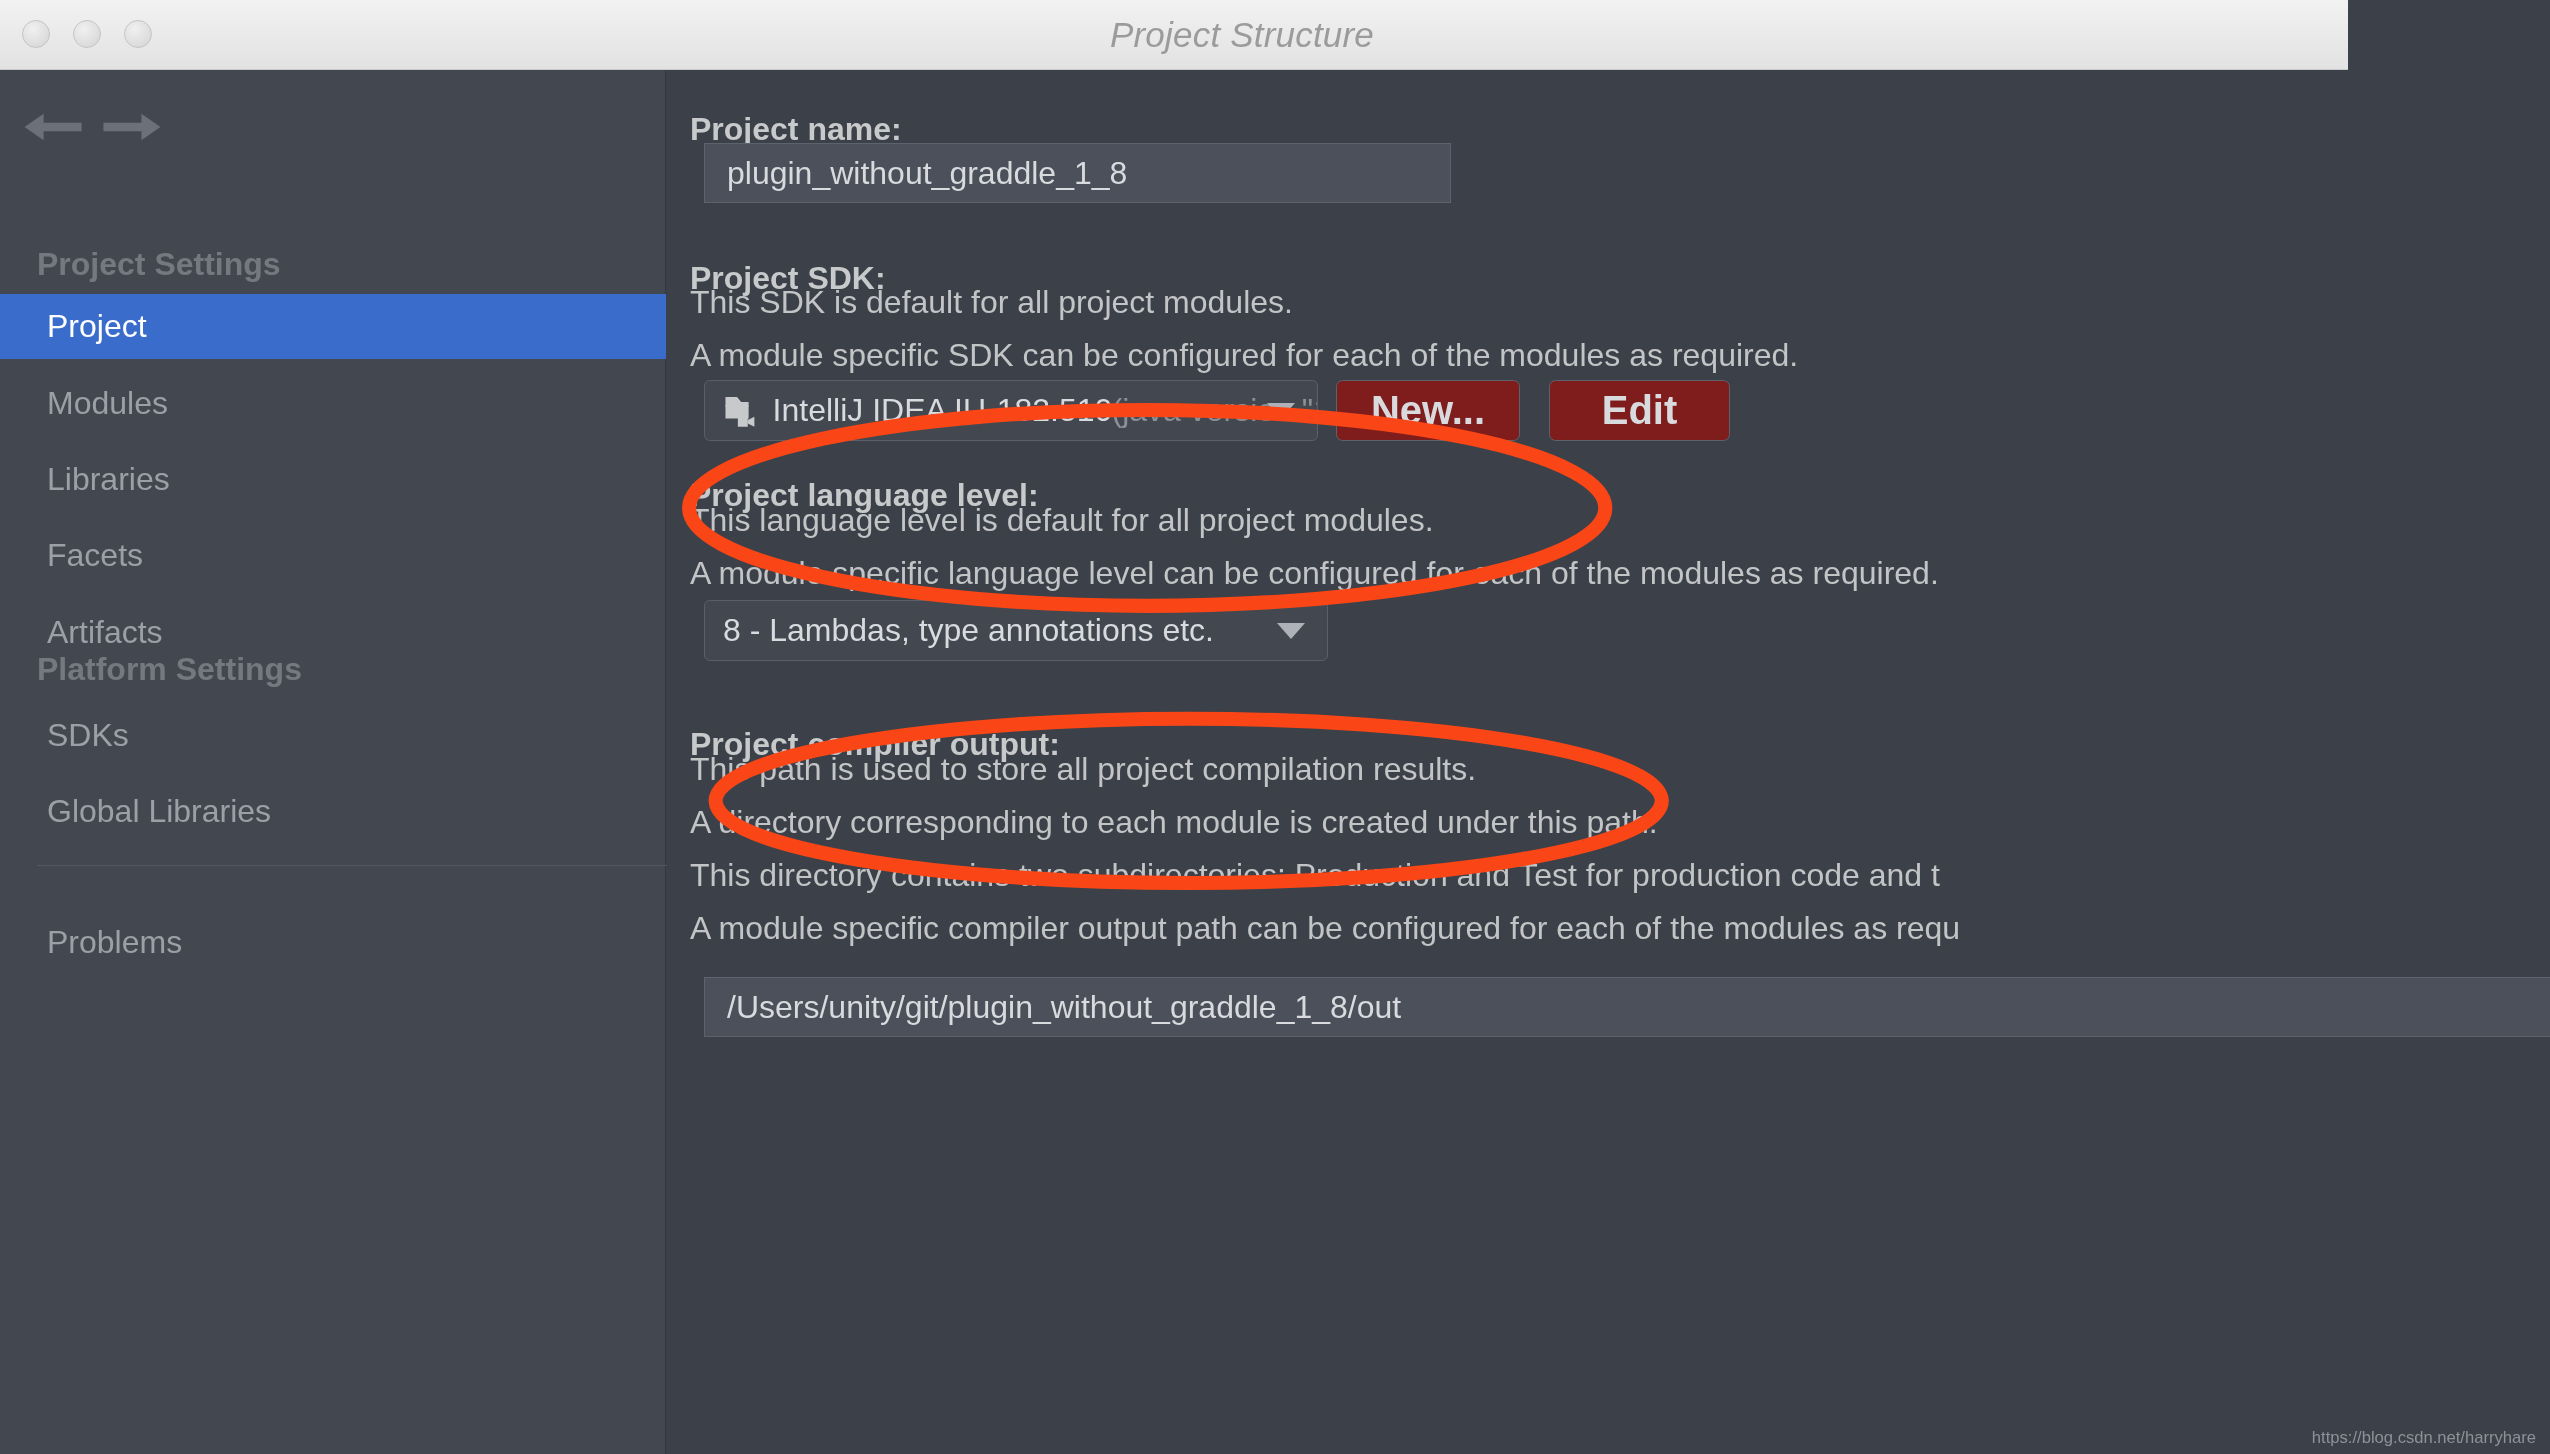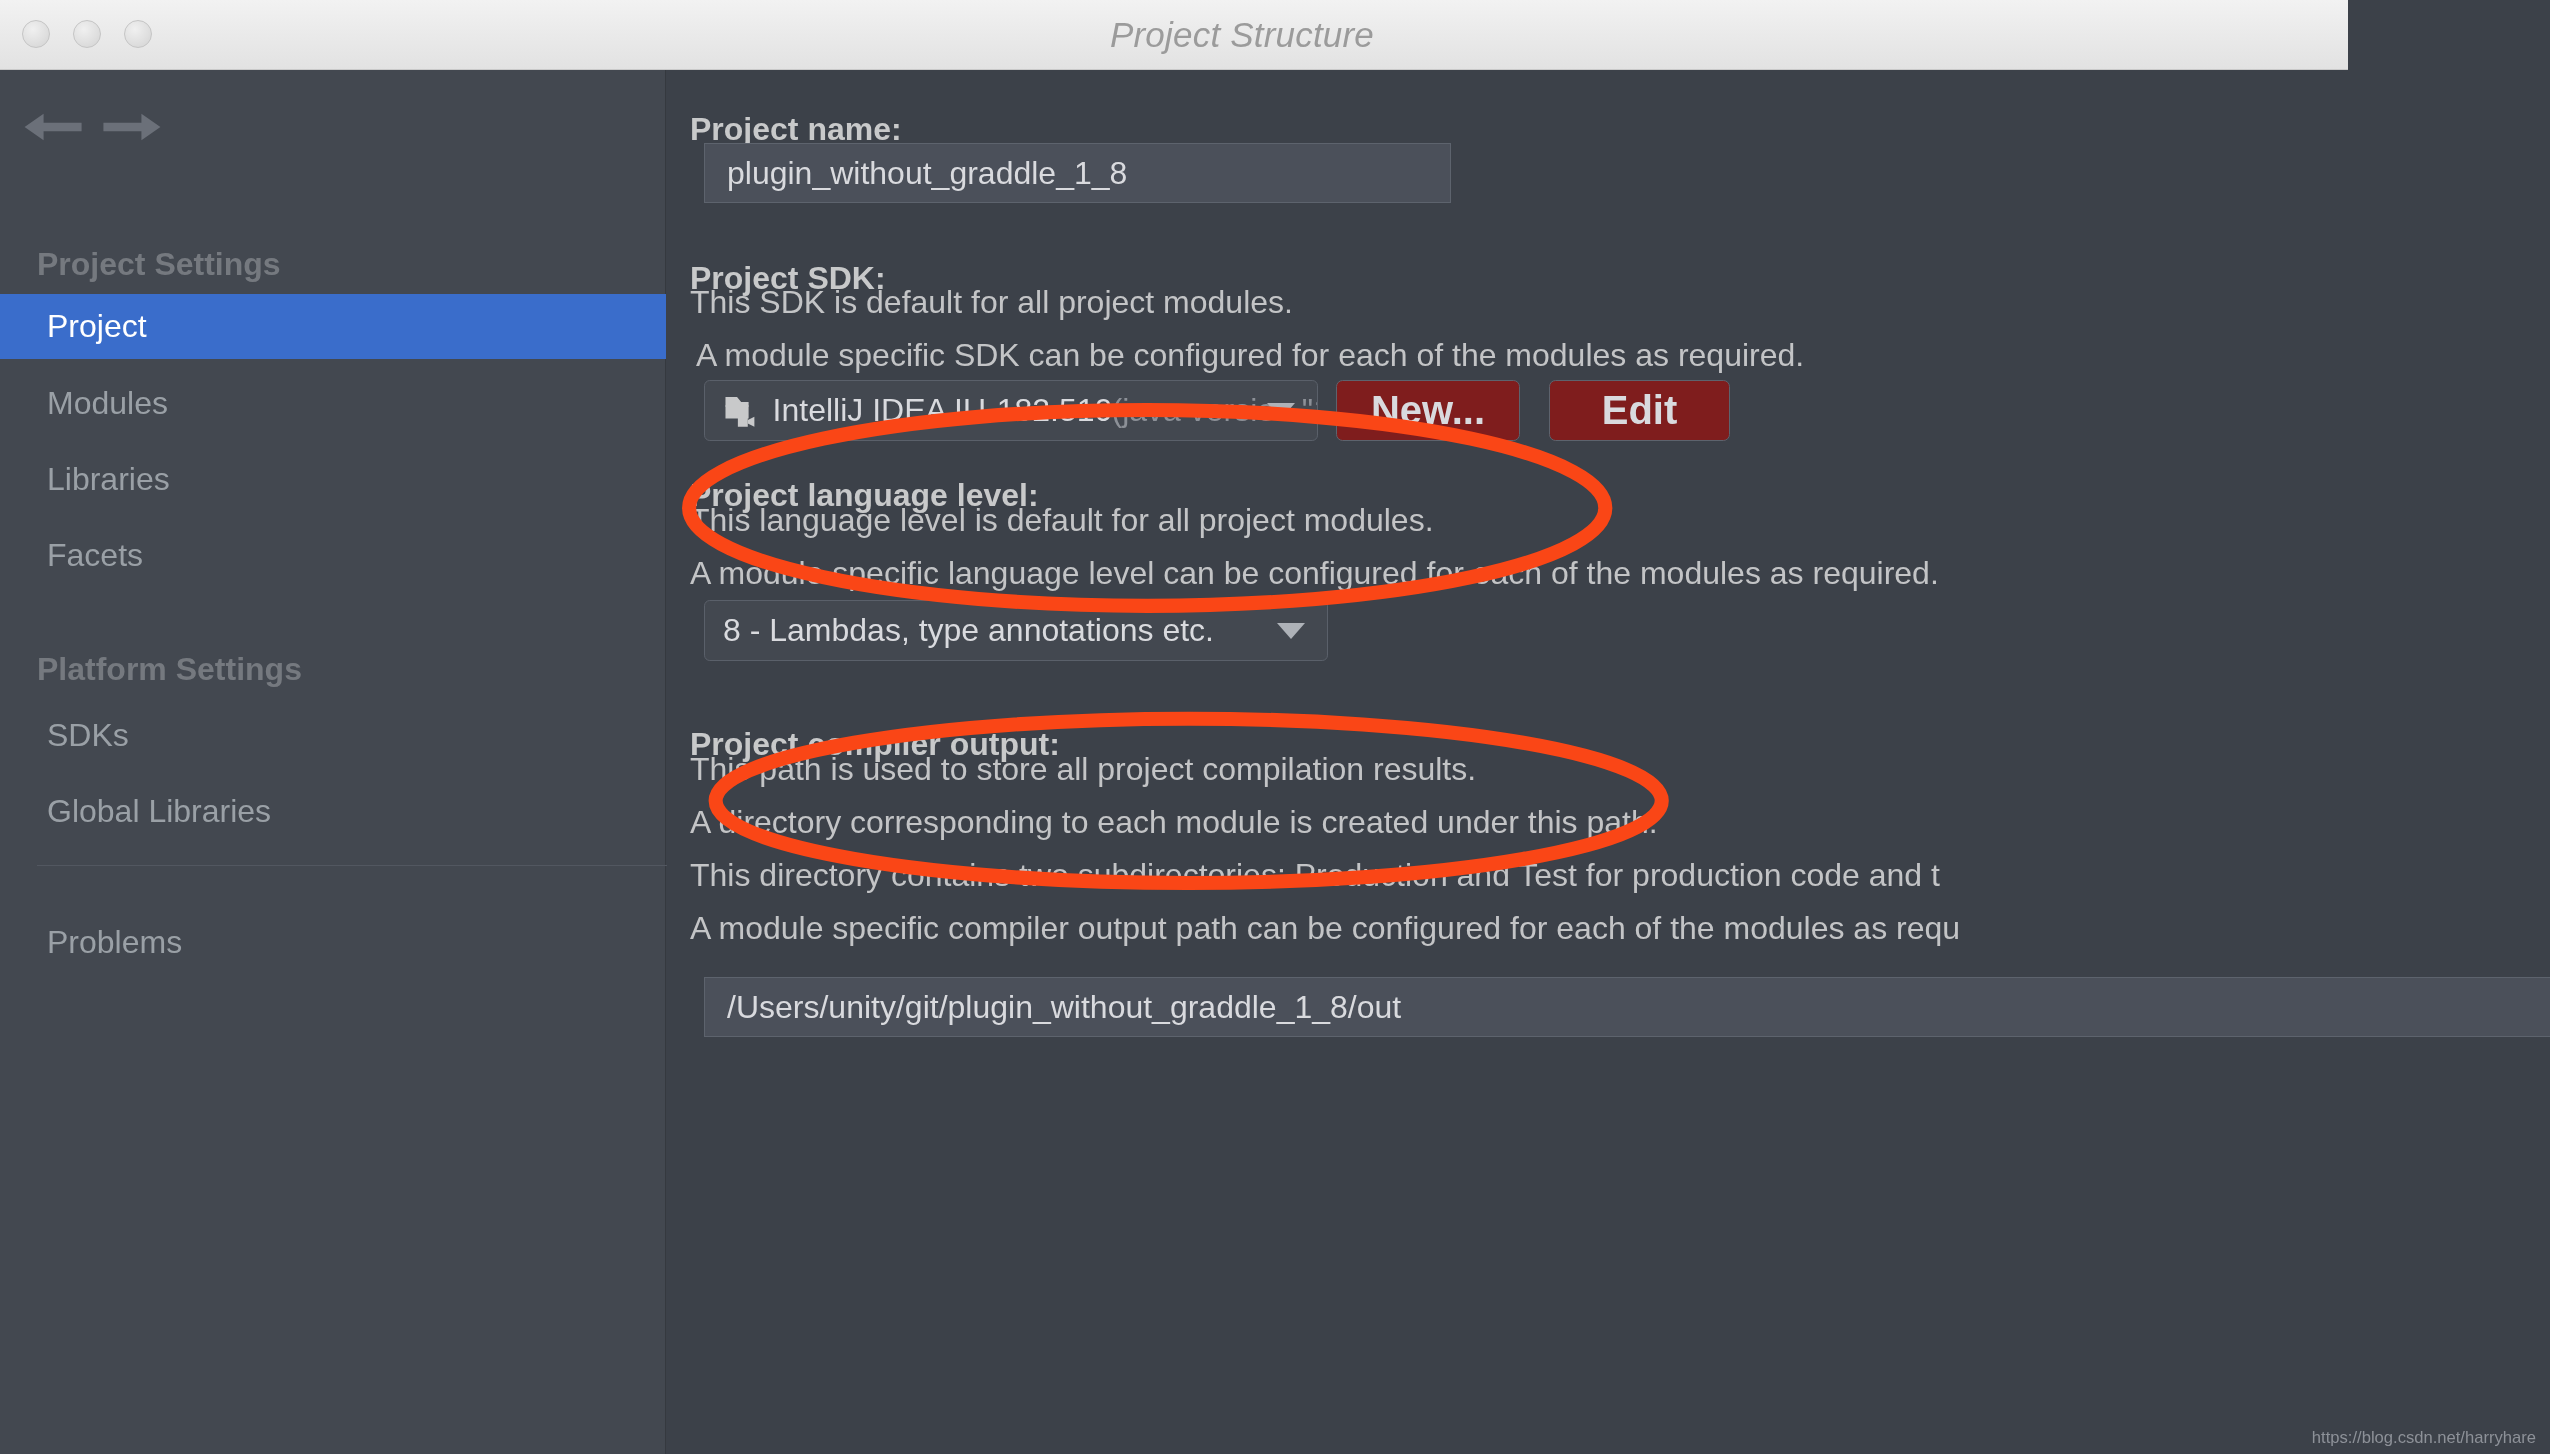--- a/index.html
+++ b/index.html
@@ -206,20 +206,23 @@
     </div>
     <div class="nav-item" style="top:301px">
       <span>Modules</span>
     </div>
     <div class="nav-item" style="top:377px">
       <span>Libraries</span>
     </div>
     <div class="nav-item" style="top:453px">
       <span>Facets</span>
     </div>
+    <div class="nav-item" style="top:530px">
+      <span>Artifacts</span>
+    </div>
 
     <div class="sect-head" style="top:581px">Platform Settings</div>
 
     <div class="nav-item" style="top:633px">
       <span>SDKs</span>
     </div>
     <div class="nav-item" style="top:709px">
       <span>Global Libraries</span>
     </div>
 
@@ -230,21 +233,21 @@
     </div>
   </div>
 
   <div class="main">
 
     <div class="lbl-bold" style="left:23px; top:13.3px">Project name:</div>
     <div class="textfield" style="left:37px; top:73px; width:747px; height:60px">plugin_without_graddle_1_8</div>
 
     <div class="lbl-bold" style="left:23px; top:162px">Project SDK:</div>
     <div class="lbl-desc" style="left:23px; top:214px">This SDK is default for all project modules.</div>
-    <div class="lbl-desc" style="left:29px; top:267px">A module specific SDK can be configured for each of the modules as required.</div>
+    <div class="lbl-desc" style="left:23px; top:267px">A module specific SDK can be configured for each of the modules as required.</div>
 
     <div class="combo" style="left:37px; top:310px; width:614px; height:61px">
       <span class="sdk-ico">
         <svg width="38" height="38" viewBox="0 0 46 46">
           <path d="M3 6 h14 l5 6 h9 v6 h-28 z" fill="#c8c9ca"></path>
           <path d="M3 16 h28 v16 h-28 z" fill="#c8c9ca"></path>
           <path d="M18 30 h12 v12 h-12 z" fill="#c8c9ca"></path>
           <path d="M30 34 l8 -4 v12 l-8 -4 z" fill="#c8c9ca"></path>
         </svg>
       </span>

